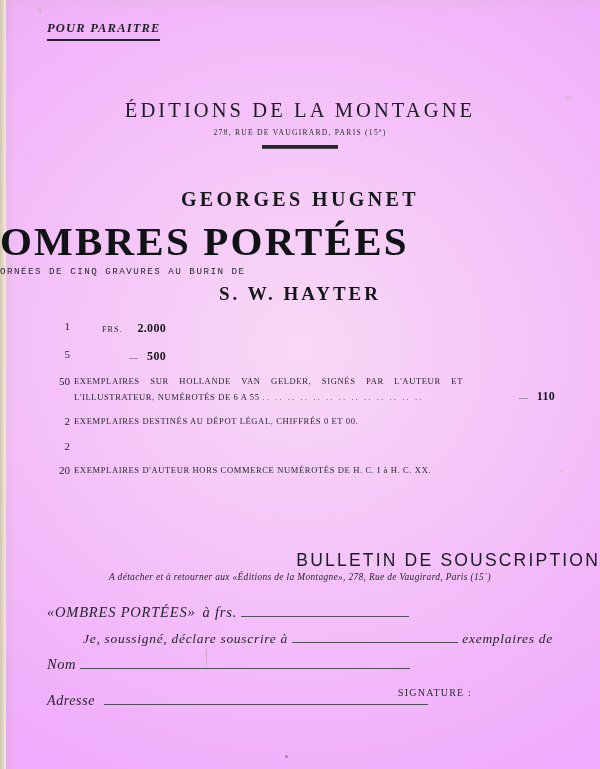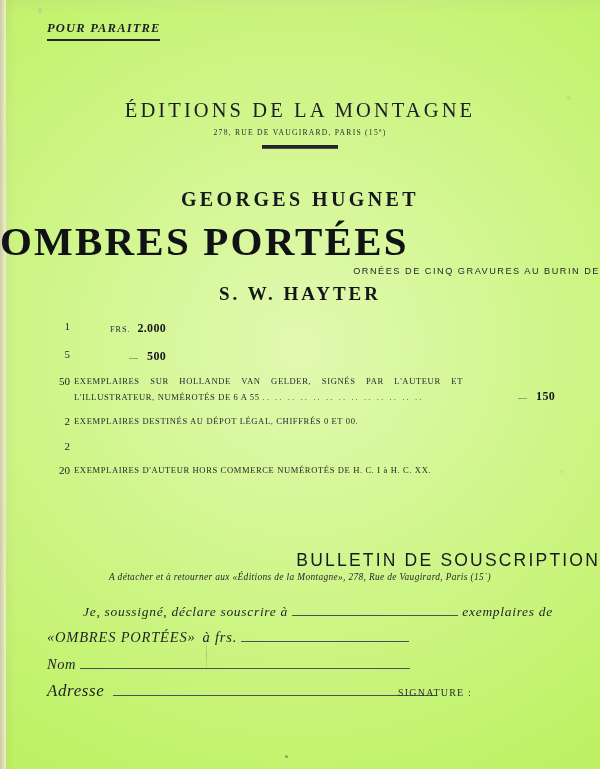--- a/index.html
+++ b/index.html
@@ -4,21 +4,21 @@
 <style>
   html, body {
     margin: 0;
     padding: 0;
     background: #d8d4c0;
   }
   .page {
     position: relative;
     width: 600px;
     height: 769px;
-    background: #bef264;
+    background: #f0abfc;
     overflow: hidden;
     font-family: "Liberation Serif", serif;
     color: #23252b;
     box-sizing: border-box;
   }
   
   .paper-tone {
     position: absolute;
     inset: 0;
     pointer-events: none;
@@ -115,22 +115,22 @@
     font-family: "Liberation Serif", serif;
     font-weight: bold;
     font-size: 41px;
     letter-spacing: 2.2px;
     color: #101216;
   }
   .illus-line {
     position: absolute;
     left: 0; right: 0;
     top: 266px;
-    text-align: right;
-    font-family: Liberation Sans, sans-serif;
+    text-align: left;
+    font-family: Liberation Mono, monospace;
     font-size: 9.2px;
     letter-spacing: 1.5px;
     color: #26282e;
   }
   .engraver {
     position: absolute;
     left: 0; right: 0;
     top: 283px;
     text-align: center;
     font-family: "Liberation Serif", serif;
@@ -181,21 +181,21 @@
     text-align: right;
     align-self: flex-end;
     font-family: "Liberation Serif", serif;
     line-height: 15.5px;
     white-space: nowrap;
   }
   .ed-cur {
     font-size: 8.2px;
     letter-spacing: 1px;
     color: #2a2c32;
-    margin-right: 7px;
+    margin-right: 15px;
   }
   .ed-dash {
     font-size: 9px;
     color: #3a3c42;
     margin-right: 9px;
   }
   .ed-amount {
     font-weight: bold;
     font-size: 12px;
     letter-spacing: .3px;
@@ -236,21 +236,21 @@
     color: #1f2127;
   }
   .form-row {
     display: flex;
     align-items: baseline;
     white-space: nowrap;
   }
   .r1 { font-size: 13.5px; letter-spacing: .7px; padding-left: 36px; height: 25px; }
   .r2 { font-size: 14.5px; letter-spacing: .8px; height: 27px; }
   .r3 { font-size: 14.5px; letter-spacing: .6px; height: 25px; }
-  .r4 { font-size: 17px; letter-spacing: .6px; height: 25px; }
+  .r4 { font-size: 14px; letter-spacing: .6px; height: 25px; margin-top: 12px; }
   .fill {
     flex: 1 1 auto;
     border-bottom: 1px solid #4e5056;
     margin: 0 4px 4px 4px;
     height: 1px;
     min-width: 20px;
   }
   .fill.short { flex: 0 0 168px; }
   .fill.nom   { flex: 0 0 330px; }
   .fill.adr   { flex: 0 0 324px; margin-left: 9px; }
@@ -320,21 +320,21 @@
       <div class="ed-qty">5</div>
       <div class="ed-price-col">
         <span class="ed-dash">—</span><span class="ed-amount">500</span>
       </div>
     </div>
 
     <div class="ed-item">
       <div class="ed-qty">50</div>
       <div class="ed-body"><span>EXEMPLAIRES SUR HOLLANDE VAN GELDER, SIGNÉS PAR L'AUTEUR ET L'ILLUSTRATEUR, NUMÉROTÉS DE 6 A 55</span> <span class="lead">.. .. .. .. .. .. .. .. .. .. .. .. ..</span></div>
       <div class="ed-price-col">
-        <span class="ed-dash">—</span><span class="ed-amount">150</span>
+        <span class="ed-dash">—</span><span class="ed-amount">110</span>
       </div>
     </div>
 
     <div class="ed-item" style="margin-top:3px;">
       <div class="ed-qty">2</div>
       <div class="ed-body"><span>EXEMPLAIRES DESTINÉS AU DÉPOT LÉGAL, CHIFFRÉS 0 ET 00.</span></div>
       <div class="ed-price-col"></div>
     </div>
 
     <div class="ed-item" style="margin-top:3px;">
@@ -347,32 +347,32 @@
       <div class="ed-body" style="text-align:left;"><span>EXEMPLAIRES D'AUTEUR HORS COMMERCE NUMÉROTÉS DE H. C. I à H. C. XX.</span></div>
       <div class="ed-price-col"></div>
     </div>
 
   </div>
 
   <div class="bulletin-title">BULLETIN DE SOUSCRIPTION</div>
   <div class="bulletin-sub">A détacher et à retourner aux «Éditions de la Montagne», 278, Rue de Vaugirard, Paris (15˙)</div>
 
   <div class="form">
-    <div class="form-row r1">
-      <span>Je, soussigné, déclare souscrire à</span>
-      <span class="fill"></span>
-      <span>exemplaires de</span>
-    </div>
     <div class="form-row r2">
       <span>«OMBRES PORTÉES»</span>
       <span style="width:7px;"></span>
       <span>à frs.</span>
       <span class="fill short"></span>
       <span class="gap"></span>
     </div>
+    <div class="form-row r1">
+      <span>Je, soussigné, déclare souscrire à</span>
+      <span class="fill"></span>
+      <span>exemplaires de</span>
+    </div>
     <div class="form-row r3">
       <span>Nom</span>
       <span class="fill nom"></span>
       <span class="gap"></span>
     </div>
     <div class="form-row r4">
       <span>Adresse</span>
       <span class="fill adr"></span>
       <span class="gap"></span>
     </div>

